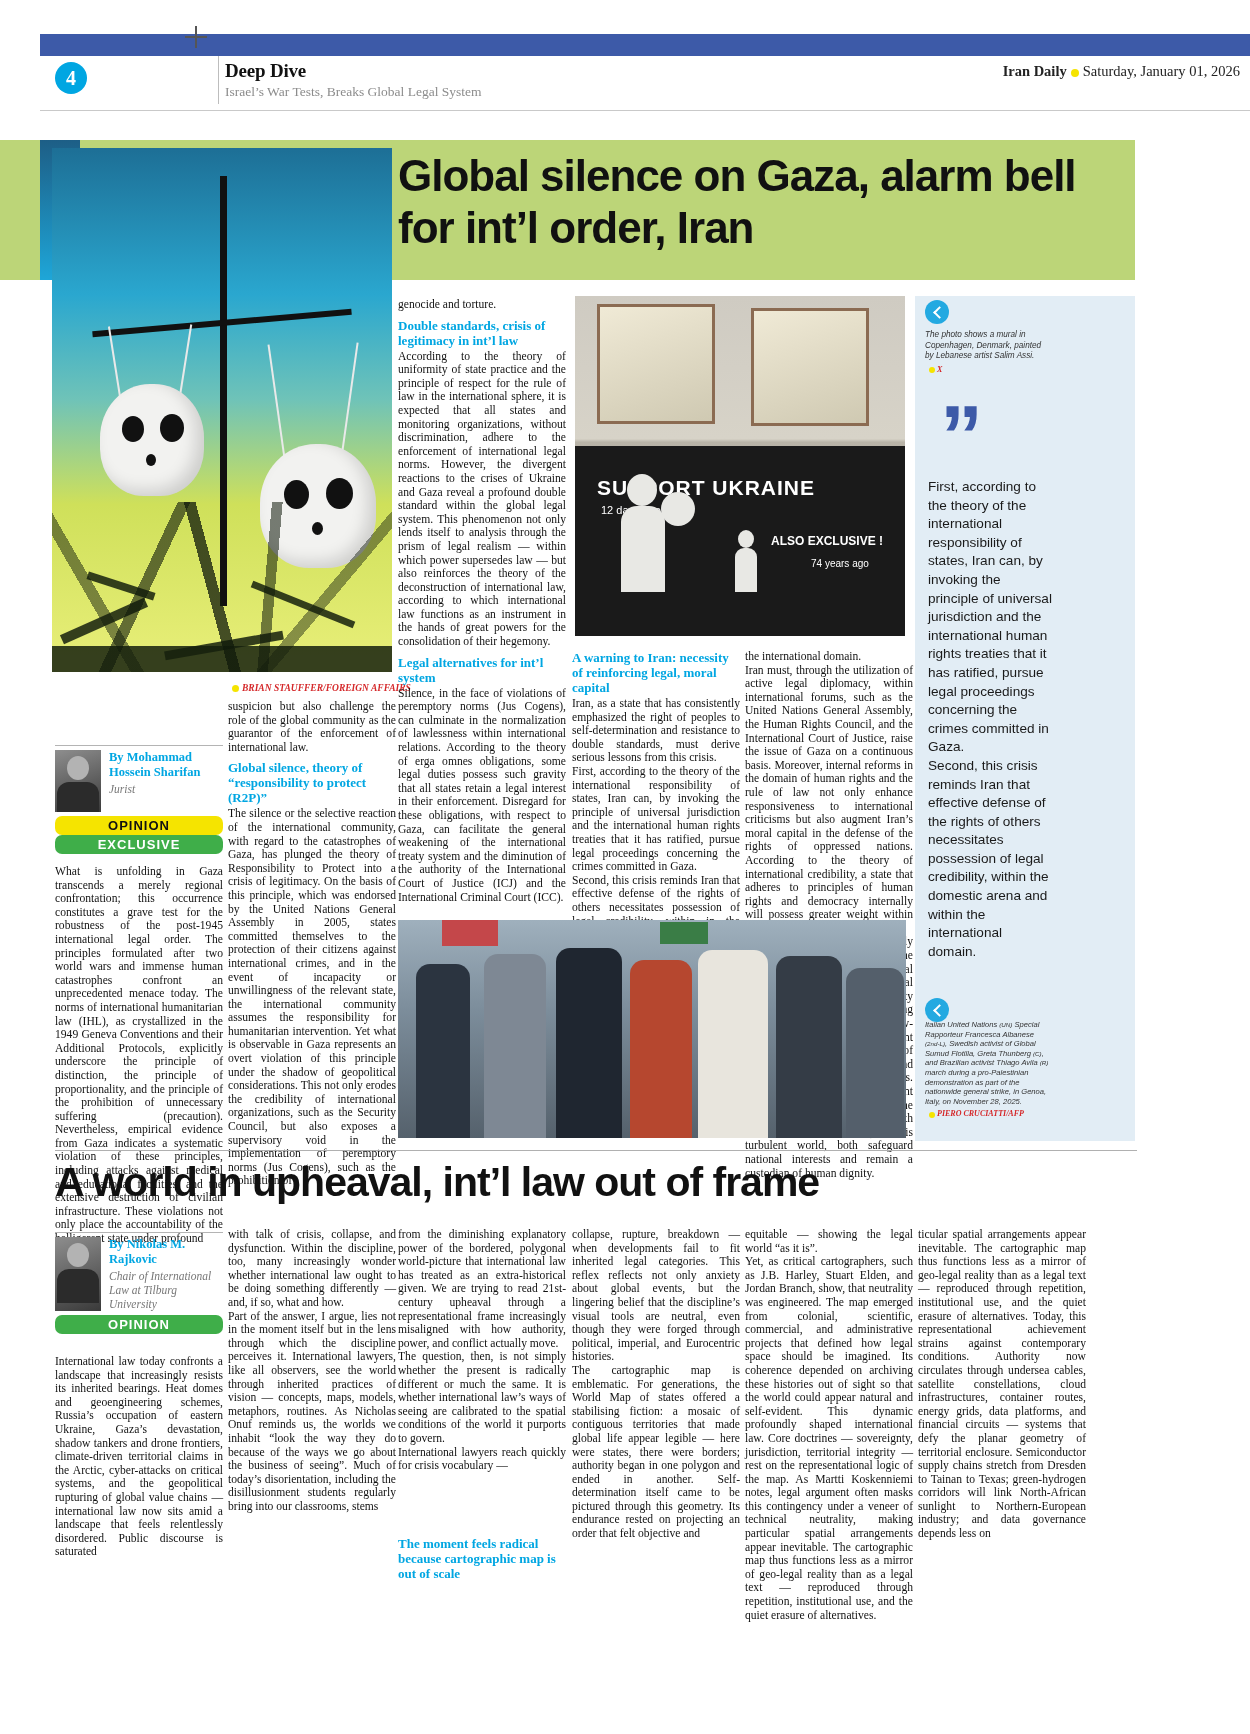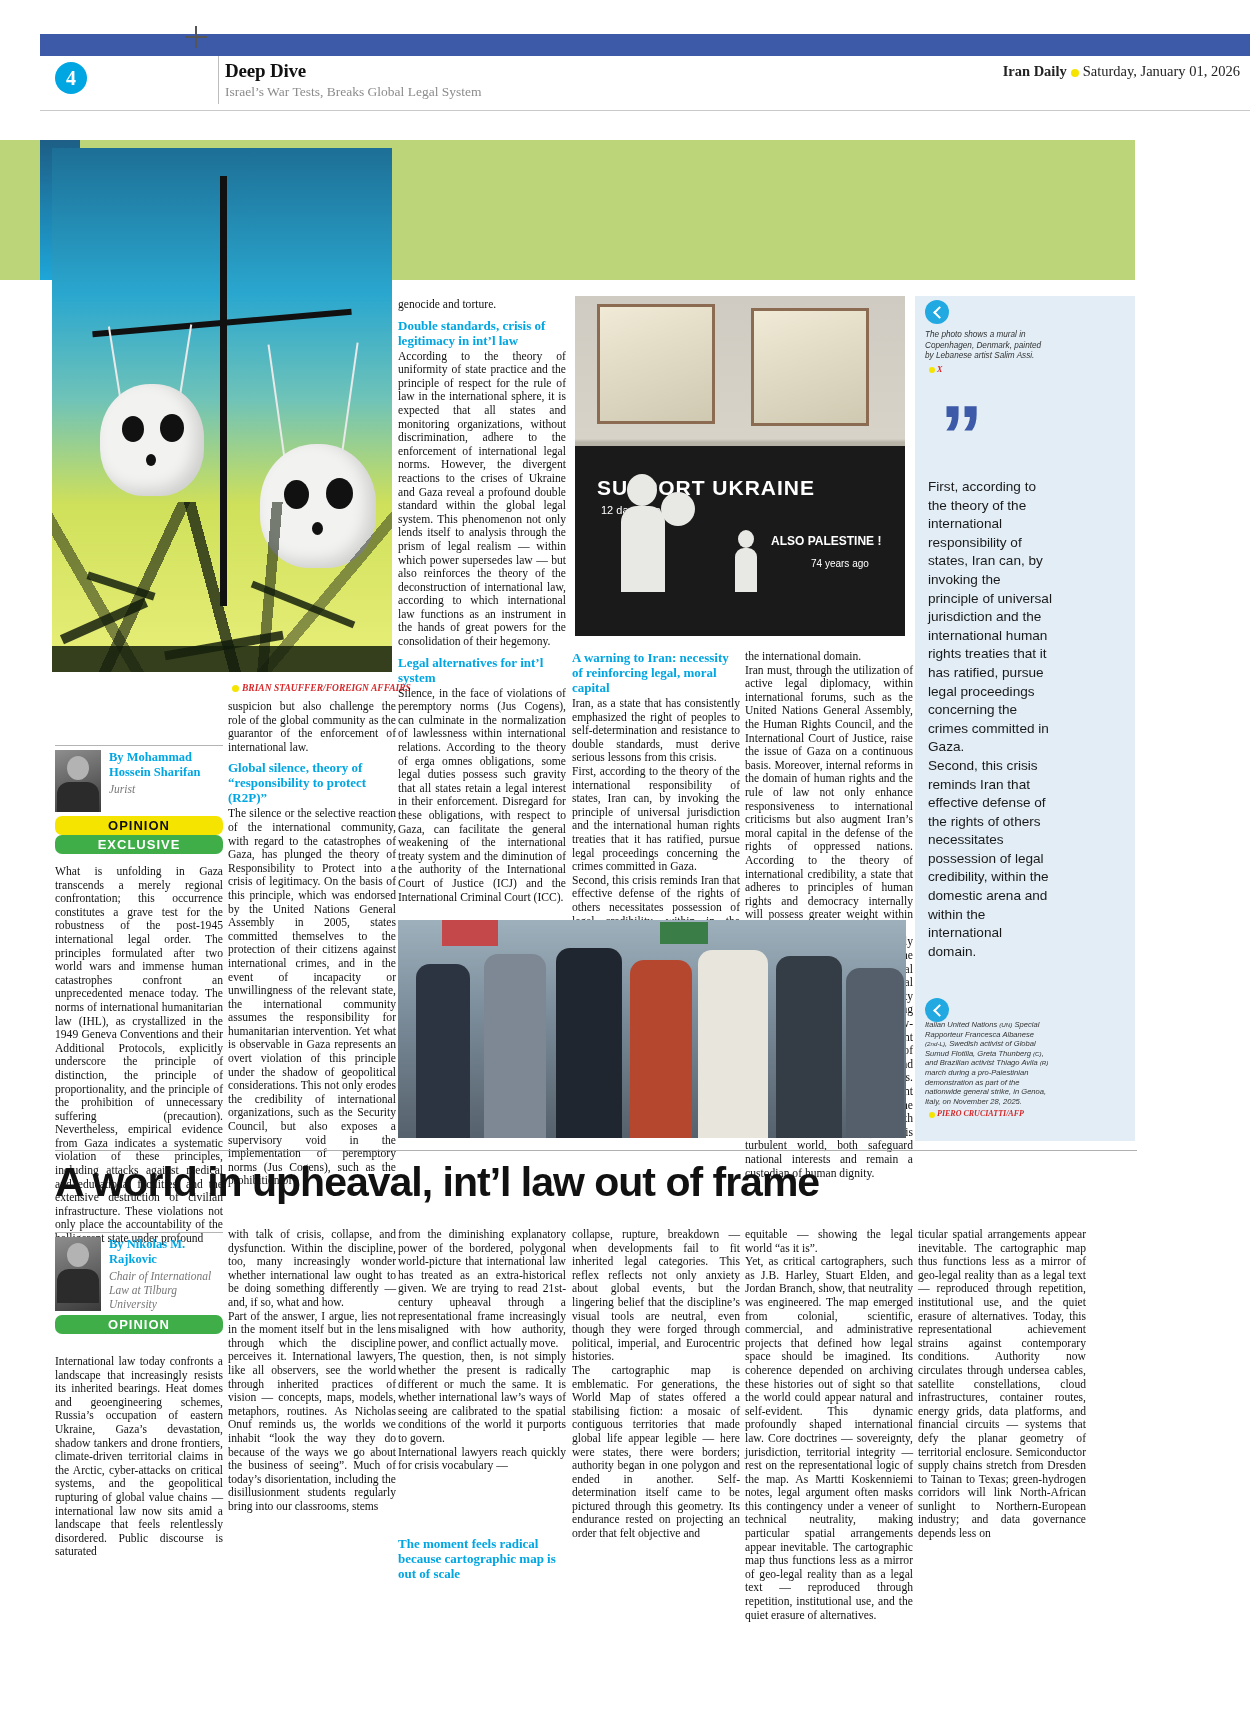--- a/index.html
+++ b/index.html
@@ -155,20 +155,21 @@
     <div class="mh-title">Deep Dive</div>
     <div class="mh-sub">Israel’s War Tests, Breaks Global Legal System</div>
     <div class="mh-right">
       <b>Iran Daily</b><span class="dot-y"></span><span>Saturday, January 01, 2026</span>
     </div>
   </div>
   <div class="mh-rule"></div>
 
   <div class="hero"></div>
   <div class="hero-strip"></div>
+  <h1 class="hero-h1">Global silence on Gaza, alarm bell for int’l order, Iran</h1>
 
   <div class="illus">
     <div class="il-beam"></div>
     <div class="il-bar"></div>
 
     <div class="il-rope" style="left:62px;  top:178px; height:78px;  transform:rotate(-9deg);"></div>
     <div class="il-rope" style="left:132px; top:176px; height:80px;  transform:rotate(9deg);"></div>
     <div class="il-rope" style="left:224px; top:196px; height:122px; transform:rotate(-8deg);"></div>
     <div class="il-rope" style="left:296px; top:194px; height:124px; transform:rotate(8deg);"></div>
 
@@ -239,21 +240,21 @@
 Iran must, through the utilization of active legal diplomacy, within international forums, such as the United Nations General Assembly, the Human Rights Council, and the International Court of Justice, raise the issue of Gaza on a continuous basis. Moreover, internal reforms in the domain of human rights and the rule of law not only enhance responsiveness to international criticisms but also augment Iran’s moral capital in the defense of the rights of oppressed nations. According to the theory of international credibility, a state that adheres to principles of human rights and democracy internally will possess greater weight within the international sphere.
 In sum, the Gaza war is not merely a human tragedy; it is a test of the resilience of the international legal order in the 21st century. Global silence in the face of this calamity constitutes a grave warning regarding the erosion of a law-based order. For Iran, this event demonstrates the necessity of strengthening domestic and international legal foundations. Only through an intelligent synthesis of the defense of the rights of oppressed peoples with internal reforms can one, in this turbulent world, both safeguard national interests and remain a custodian of human dignity.</p>
   </div>
 
   <div class="photo-mural">
     <div class="mural-win" style="left:22px;  top:8px;  width:118px; height:120px;"></div>
     <div class="mural-win" style="left:176px; top:12px; width:118px; height:118px;"></div>
     <div class="mural-wall"></div>
     <div class="mural-txt" style="left:22px; top:180px; font-size:21px; letter-spacing:1px;">SUPPORT UKRAINE</div>
     <div class="mural-txt" style="left:26px; top:208px; font-size:11px; font-weight:normal;">12 days ago</div>
-    <div class="mural-txt" style="left:196px; top:238px; font-size:12px;">ALSO PALESTINE !</div>
+    <div class="mural-txt" style="left:196px; top:238px; font-size:12px;">ALSO EXCLUSIVE !</div>
     <div class="mural-txt" style="left:236px; top:262px; font-size:10px; font-weight:normal;">74 years ago</div>
     <div class="mural-fig" style="left:46px; top:210px; width:44px; height:86px; border-radius:16px 16px 0 0;"></div>
     <div class="mural-fig" style="left:52px; top:178px; width:30px; height:32px; border-radius:50%;"></div>
     <div class="mural-fig" style="left:86px; top:196px; width:34px; height:34px; border-radius:50%;"></div>
     <div class="mural-fig" style="left:160px; top:252px; width:22px; height:44px; border-radius:9px 9px 0 0;"></div>
     <div class="mural-fig" style="left:163px; top:234px; width:16px; height:18px; border-radius:50%;"></div>
   </div>
 
   <div class="photo-protest">
     <div style="position:absolute;left:18px;top:44px;width:54px;height:174px;background:#2b3440;border-radius:14px 14px 0 0;"></div>

